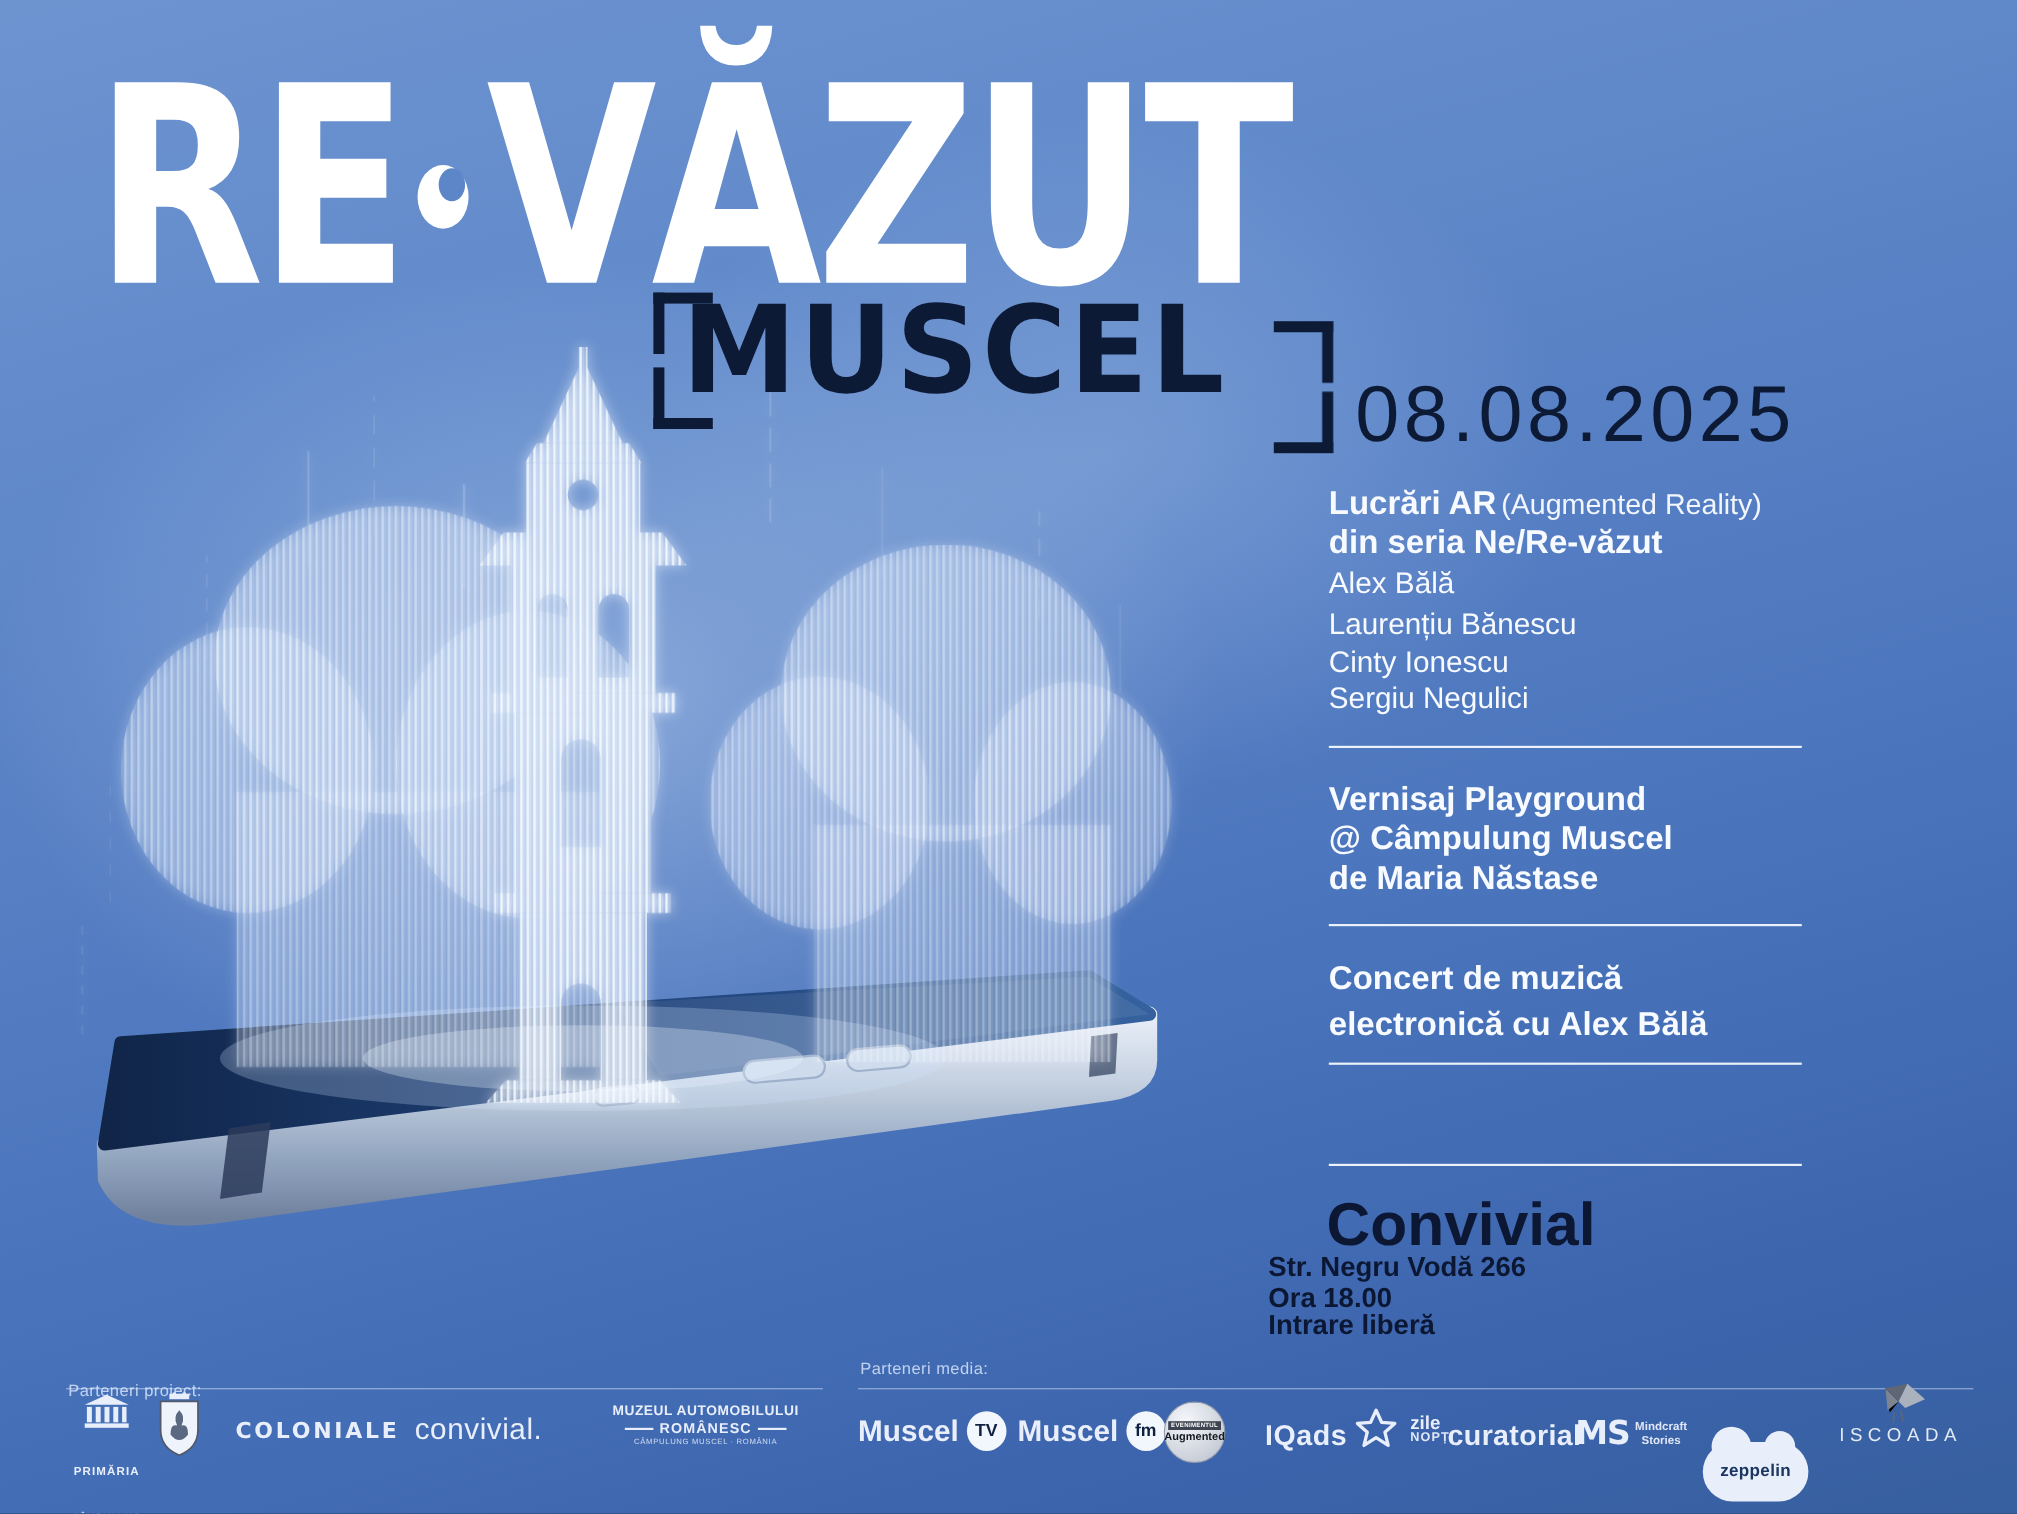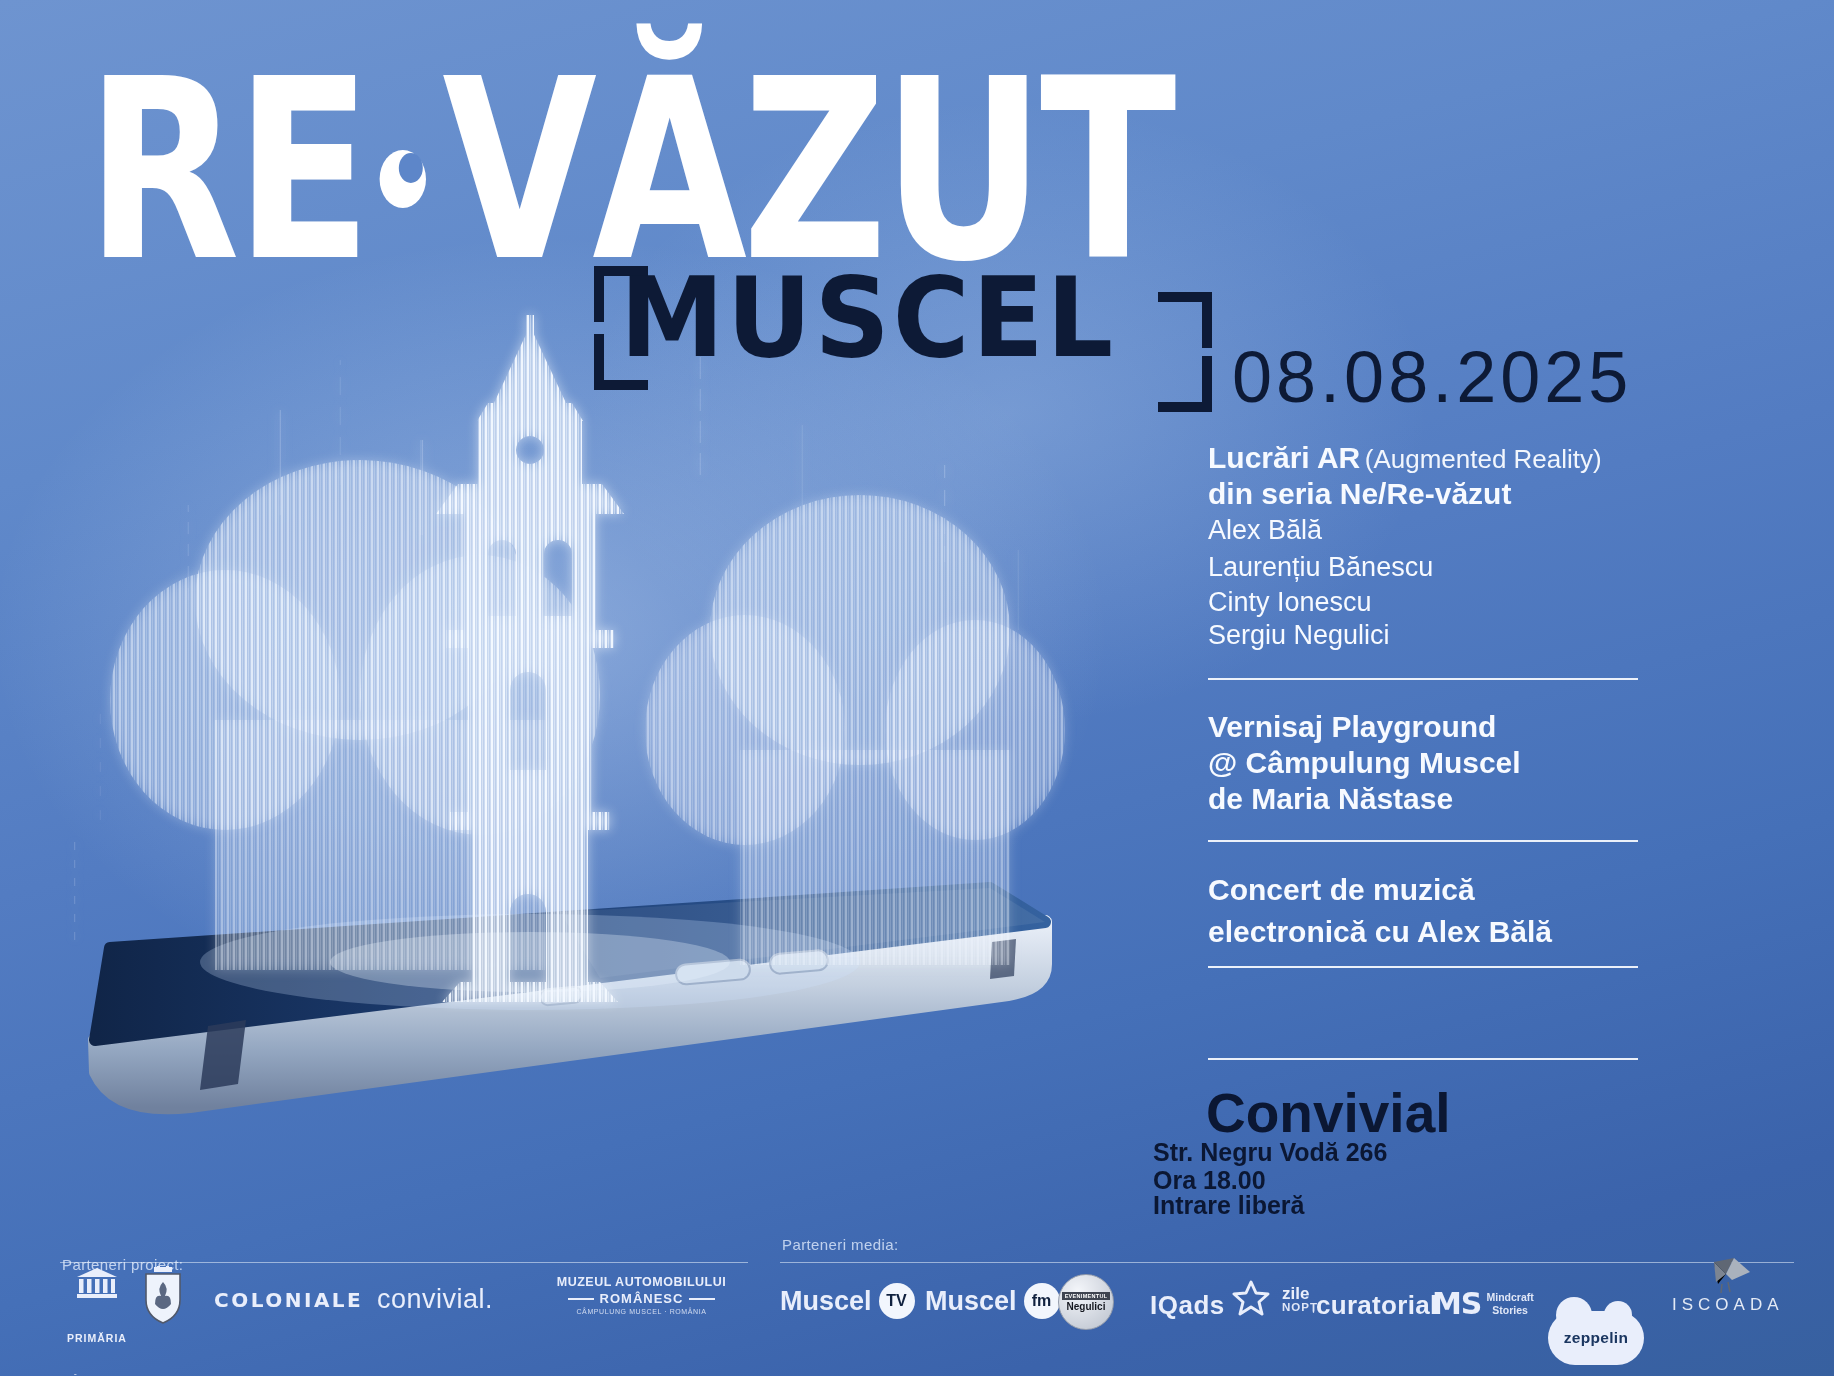--- a/index.html
+++ b/index.html
@@ -278,21 +278,21 @@
     <span class="m-badge">TV</span>
   </div>
 
   <div class="logo lg-row" style="left:925px; top:1283px;">
     <span class="m-word">Muscel</span>
     <span class="m-badge">fm</span>
   </div>
 
   <div class="logo ev-circle" style="left:1058px; top:1274px;">
     <span class="ev-bar">EVENIMENTUL</span>
-    <span class="ev-name">Negulici</span>
+    <span class="ev-name">Augmented</span>
   </div>
 
   <div class="logo iqads" style="left:1150px; top:1290px;">IQads</div>
 
   <div class="logo lg-row" style="left:1232px; top:1280px; gap:12px;">
     <svg width="38" height="38" viewBox="0 0 38 38" aria-hidden="true">
       <path d="M19,2 L24,13 L36,14 L27,22 L30,34 L19,27 L8,34 L11,22 L2,14 L14,13 Z" fill="none" stroke="#e9eefb" stroke-width="3" stroke-linejoin="round"></path>
     </svg>
     <span class="lg-col" style="align-items:flex-start;">
       <span class="zile-l1">zile</span>

